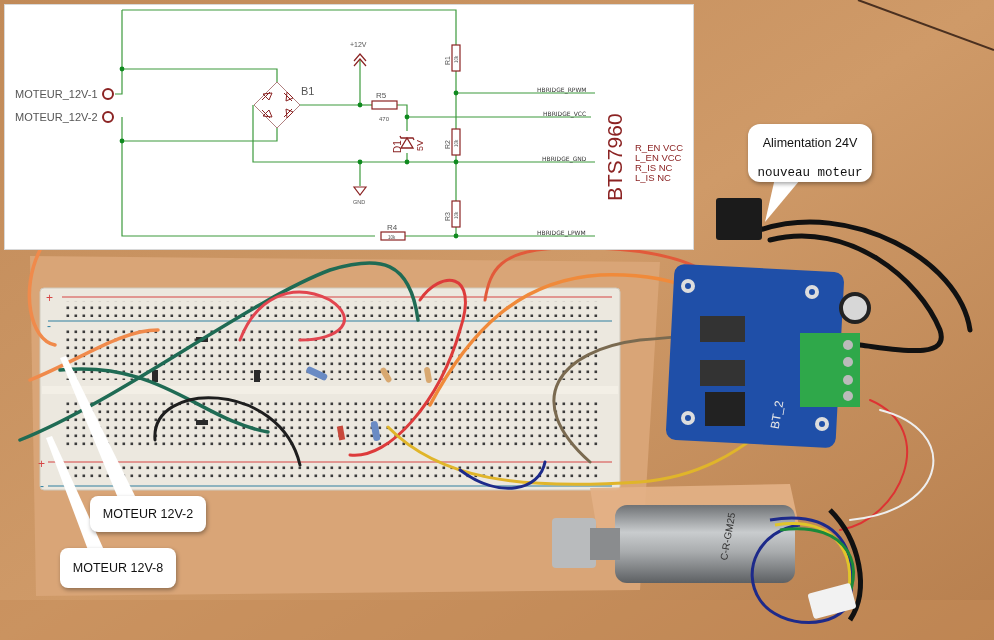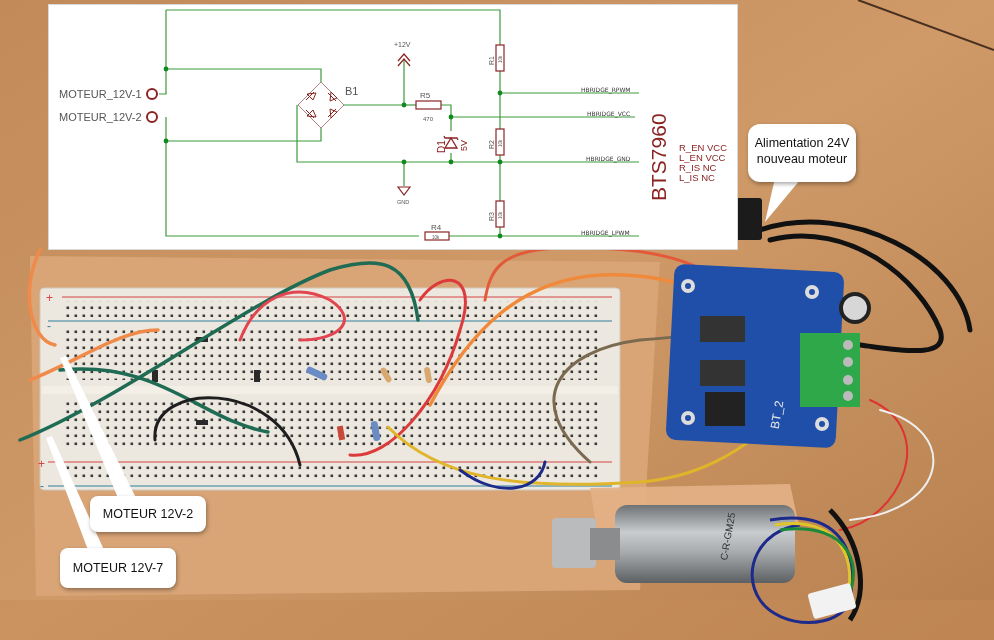--- a/index.html
+++ b/index.html
@@ -1,29 +1,29 @@
 <!DOCTYPE html>
 <html><head>
 <meta charset="utf-8">
 <style>
   html, body { margin:0; padding:0; }
   body { width:994px; height:640px; overflow:hidden; position:relative;
          font-family:"Liberation Sans", sans-serif; background:#c98f5c; }
   #photo { position:absolute; left:0; top:0; width:994px; height:640px; }
   #schematic-panel { position:absolute; left:4px; top:4px; width:688px; height:244px;
-         background:#ffffff; border:1px solid #d8d8d8;margin-left:44px; }
+         background:#ffffff; border:1px solid #d8d8d8; }
   #schematic-panel svg { position:absolute; left:0; top:0; }
   .sch-text { font-family:"Liberation Sans", sans-serif; fill:#8b2323; }
   .net-label { font-family:"DejaVu Sans", sans-serif; font-size:6px; fill:#333; }
   .callout { position:absolute; background:#ffffff; border-radius:12px;
          box-shadow:1px 2px 4px rgba(0,0,0,0.35); color:#111; font-size:12.5px;
          font-family:"Liberation Sans", sans-serif; text-align:center; }
-  #callout-supply { left:748px; top:124px; width:108px; height:58px; }
+  #callout-supply { left:748px; top:124px; width:124px; height:58px; }
   #callout-supply .l1 { position:absolute; left:0; right:0; top:12px; }
-  #callout-supply .l2 { position:absolute; left:0; right:0; top:28px; }
+  #callout-supply .l2 { position:absolute; left:0; right:0; top:42px;font-family:Liberation Mono, monospace; }
   #callout-m1 { left:90px; top:496px; width:116px; height:36px; line-height:36px; border-radius:8px; }
   #callout-m2 { left:60px; top:548px; width:116px; height:40px; line-height:40px; border-radius:8px; }
   #tails { position:absolute; left:0; top:0; width:994px; height:640px; pointer-events:none; }
 </style>
 </head>
 <body>
 
 <svg id="photo" viewBox="0 0 994 640" xmlns="http://www.w3.org/2000/svg">
   <defs>
     <linearGradient id="woodg" x1="0" y1="0" x2="1" y2="1">
@@ -244,13 +244,13 @@
   <polygon points="775,178 800,180 765,222" fill="#ffffff"></polygon>
   <polygon points="60,358 66,356 136,498 118,498" fill="#ffffff"></polygon>
   <polygon points="46,438 52,436 104,550 88,550" fill="#ffffff"></polygon>
 </svg>
 
 <div id="callout-supply" class="callout">
   <div class="l1">Alimentation 24V</div>
   <div class="l2">nouveau moteur</div>
 </div>
 <div id="callout-m1" class="callout">MOTEUR 12V-2</div>
-<div id="callout-m2" class="callout">MOTEUR 12V-7</div>
+<div id="callout-m2" class="callout">MOTEUR 12V-8</div>
 
 </body></html>

